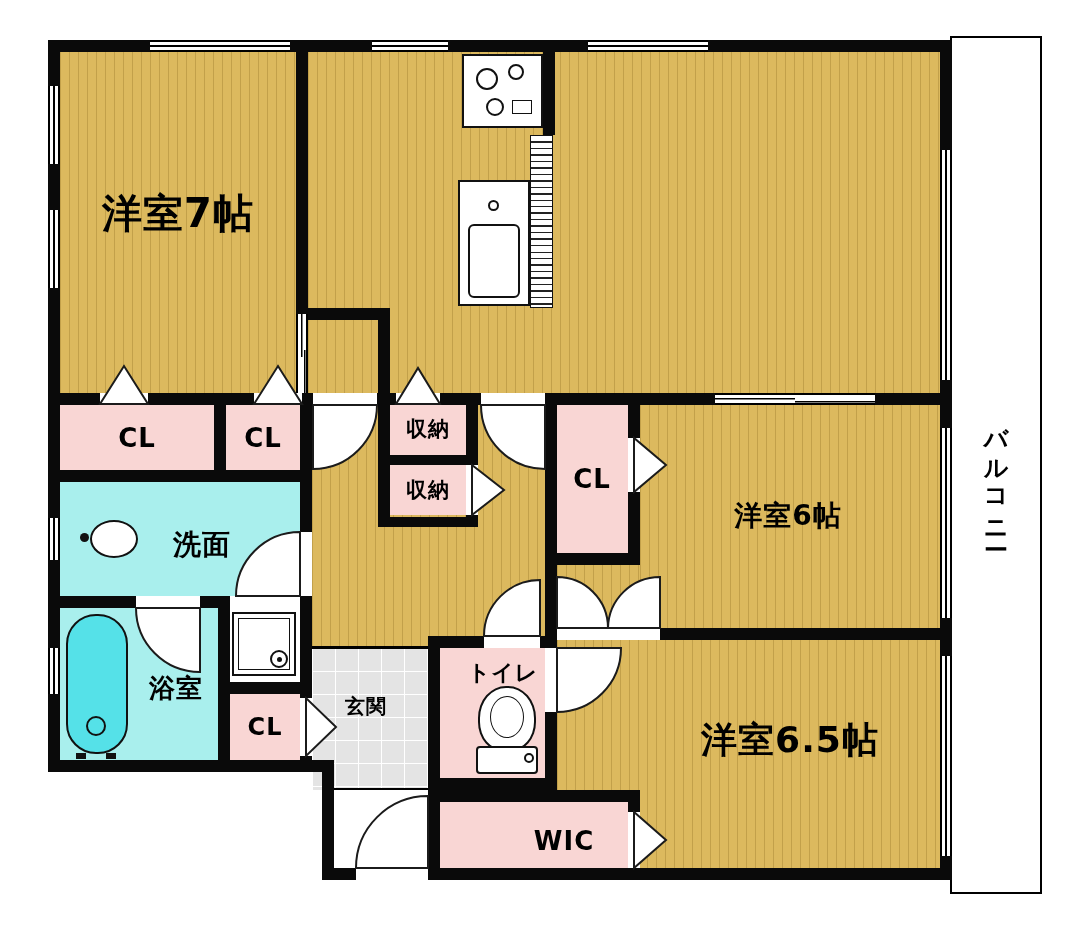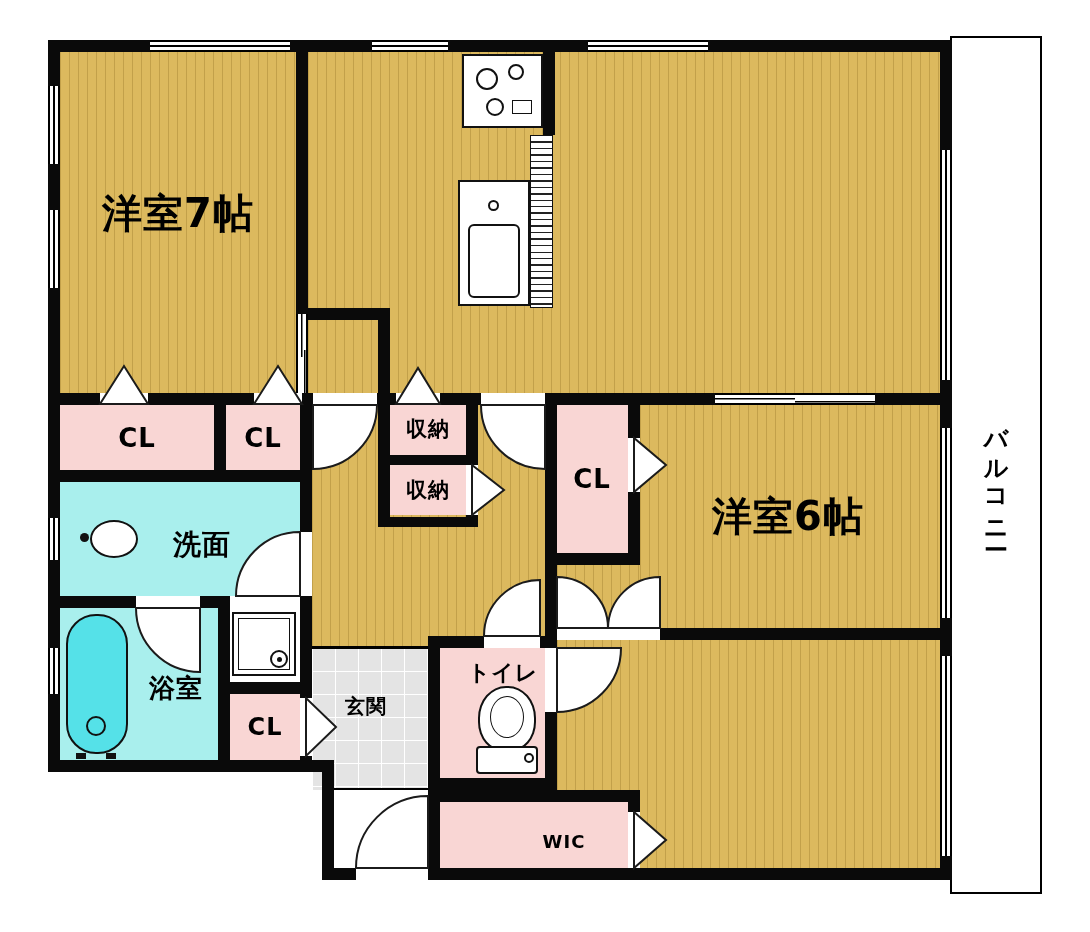--- a/index.html
+++ b/index.html
@@ -171,27 +171,28 @@
     <polygon points="100,404 148,404 124,366"></polygon>
     <polygon points="254,404 302,404 278,366"></polygon>
     <polygon points="396,404 440,404 418,368"></polygon>
     <polygon points="634,438 634,492 666,465"></polygon>
     <polygon points="472,465 472,515 504,490"></polygon>
     <polygon points="634,812 634,868 666,840"></polygon>
     <polygon points="306,698 306,756 336,727"></polygon>
   </svg>
 
   <div class="label" style="left:178px;top:213px;font-size:40px">洋室7帖</div>
-  <div class="label" style="left:788px;top:516px;font-size:40px">洋室6帖</div>
+  <div class="label" style="left:788px;top:516px;font-size:28px">洋室6帖</div>
+  <div class="label" style="left:790px;top:740px;font-size:36px">洋室6.5帖</div>
   <div class="label" style="left:137px;top:438px;font-size:26px">CL</div>
   <div class="label" style="left:263px;top:438px;font-size:26px">CL</div>
   <div class="label" style="left:592px;top:479px;font-size:26px">CL</div>
   <div class="label" style="left:265px;top:727px;font-size:24px">CL</div>
   <div class="label" style="left:428px;top:429px;font-size:21px">収納</div>
   <div class="label" style="left:428px;top:490px;font-size:21px">収納</div>
   <div class="label" style="left:202px;top:545px;font-size:28px">洗面</div>
   <div class="label" style="left:176px;top:688px;font-size:26px">浴室</div>
   <div class="label" style="left:366px;top:706px;font-size:20px">玄関</div>
   <div class="label" style="left:503px;top:673px;font-size:22px">トイレ</div>
-  <div class="label" style="left:564px;top:841px;font-size:18px">WIC</div>
+  <div class="label" style="left:564px;top:841px;font-size:26px">WIC</div>
   <div class="label v" style="left:996px;top:476px;font-size:24px">バルコニー</div>
 
 </div>
 
 </body></html>

